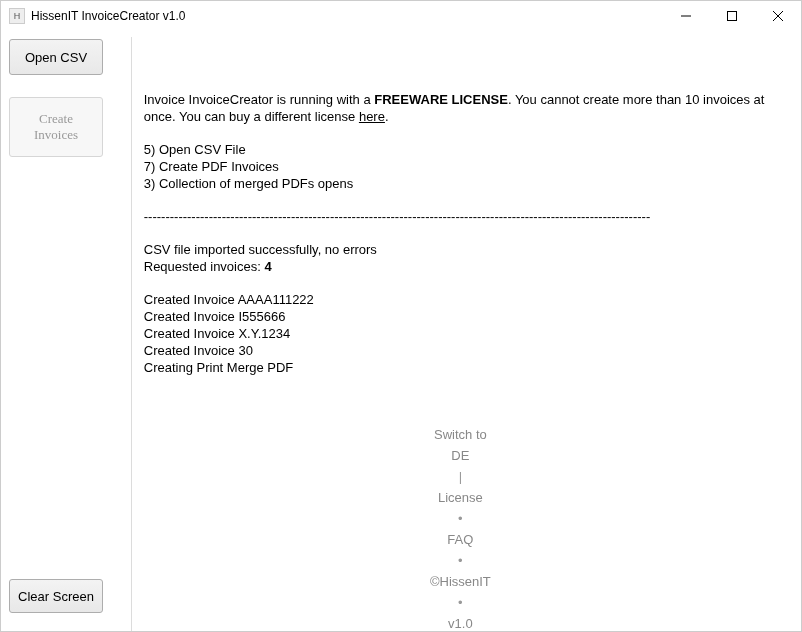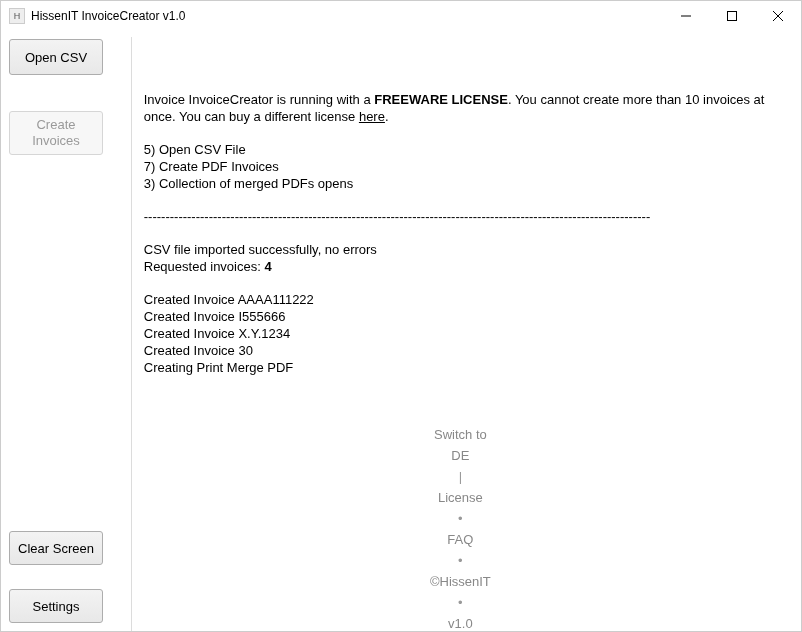--- a/index.html
+++ b/index.html
@@ -53,21 +53,20 @@
     flex: 1 1 auto;
     display: flex;
     overflow: hidden;
   }
   .sidebar {
     width: 130px;
     padding: 8px;
     display: flex;
     flex-direction: column;
     flex-shrink: 0;
-    gap: 14px;
   }
   .divider {
     width: 1px;
     background: #dcdcdc;
     margin: 6px 0 0 0;
   }
   .content {
     flex: 1 1 auto;
     display: flex;
     flex-direction: column;
@@ -118,24 +117,25 @@
     border-radius: 3px;
     cursor: pointer;
     padding: 0 8px;
   }
   .btn-open {
     height: 36px;
     width: 94px;
     margin-bottom: 22px;
   }
   .btn-create {
-    height: 44px;
+    height: 60px;
     width: 94px;
     line-height: 16px;
     white-space: pre-line;
+    font-family: Liberation Serif, serif;
   }
   .btn-disabled {
     color: #9a9a9a;
     background: #f7f7f7;
     border-color: #d6d6d6;
     cursor: default;
   }
   .sidebar-spacer { flex: 1 1 auto; }
   .btn-clear {
     height: 34px;
@@ -178,21 +178,20 @@
 </div>
 
 <div class="main-row">
 
   <div class="sidebar">
     <div class="btn btn-open">Open CSV</div>
     <div class="btn btn-create btn-disabled">Create
 Invoices</div>
     <div class="sidebar-spacer"></div>
     <div class="btn btn-clear">Clear Screen</div>
-    <div class="btn btn-settings">Settings</div>
   </div>
 
   <div class="divider"></div>
 
   <div class="content">
     <div class="log-area">
       <div class="blk">
         <span>Invoice InvoiceCreator is running with a </span><span class="bold">FREEWARE LICENSE</span><span>. You cannot create more than 10 invoices at once. You can buy a different license </span><span class="clickable-inline">here</span><span>.</span>
       </div>
       <div class="blk">

